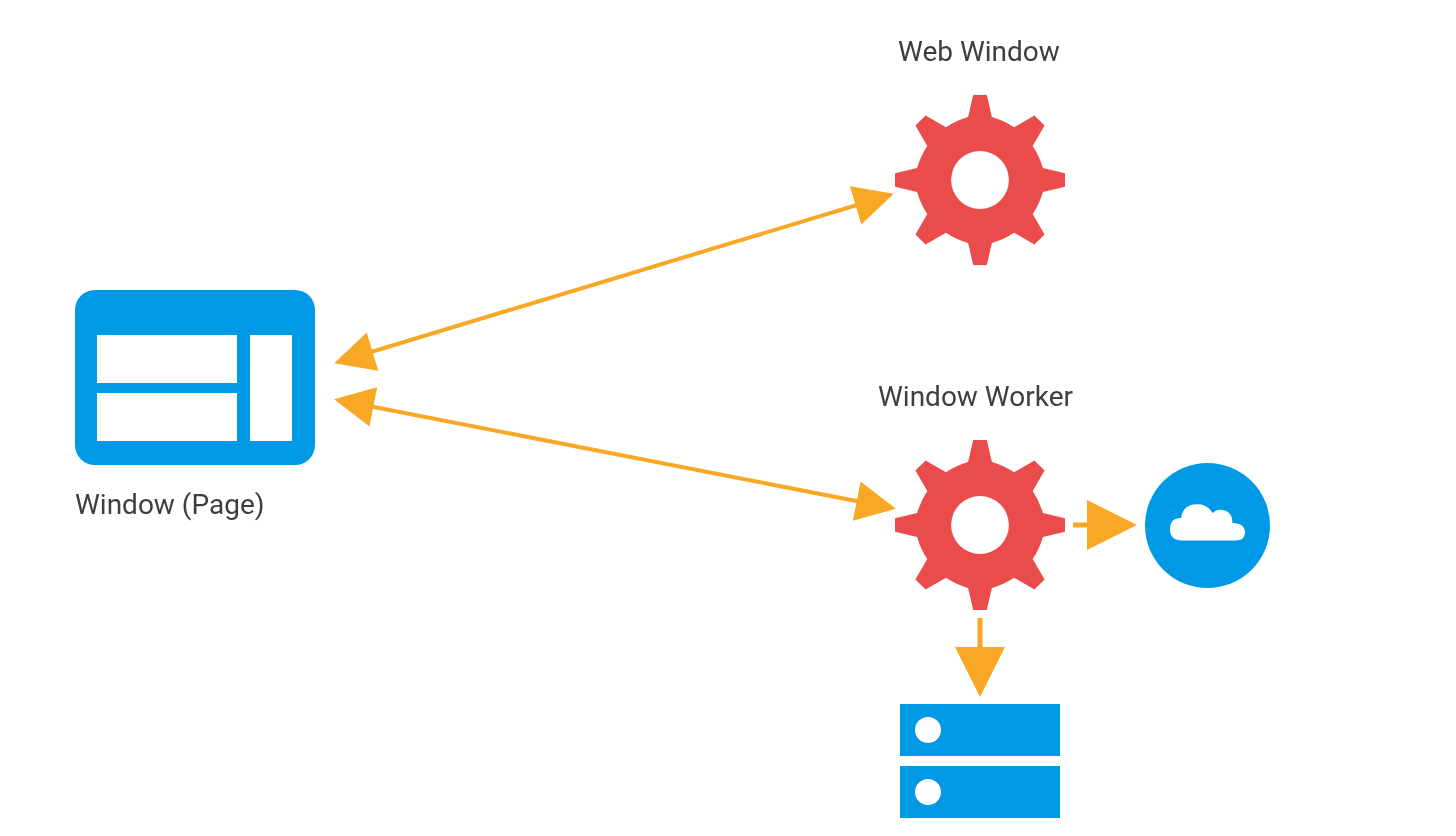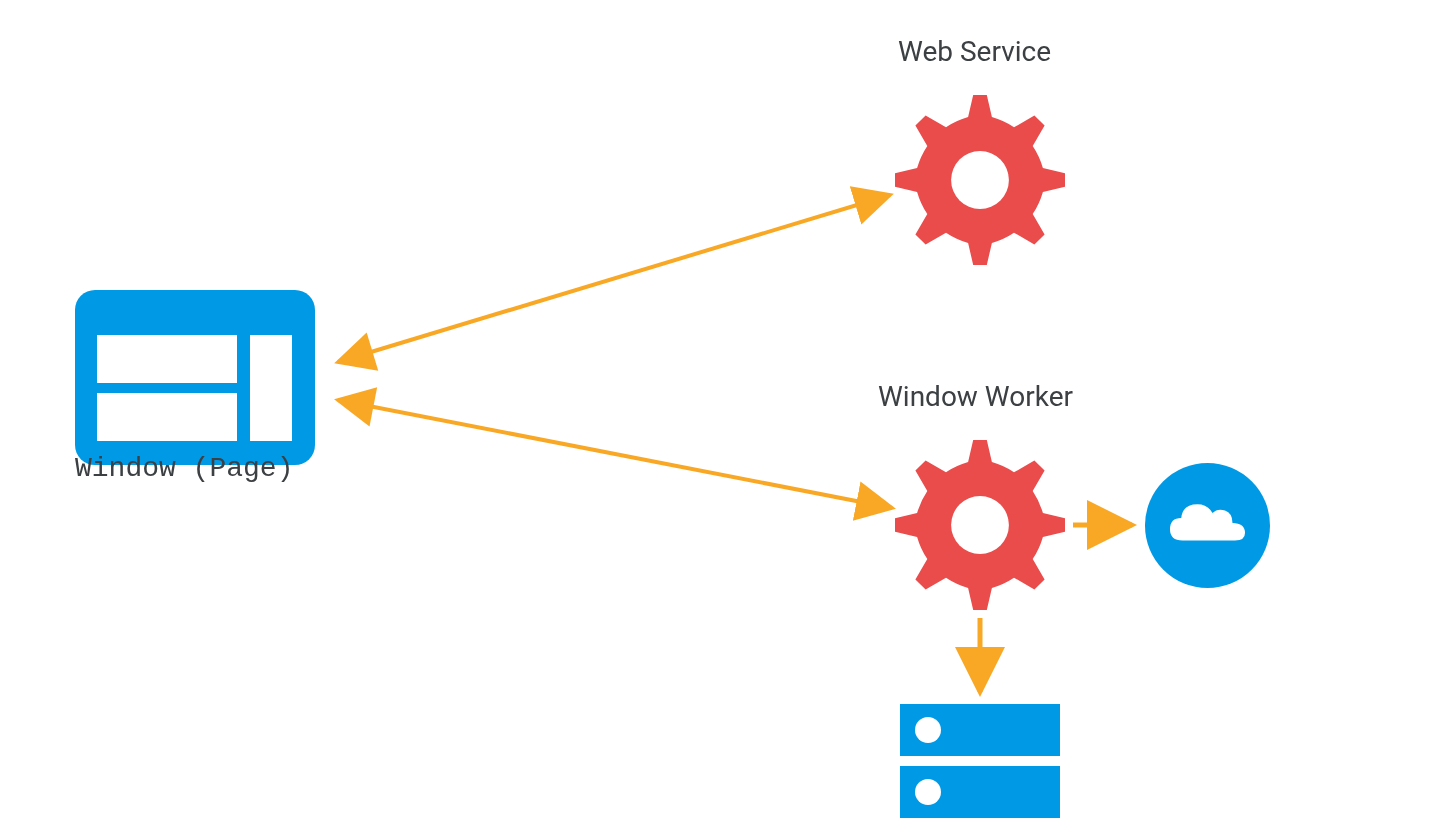--- a/index.html
+++ b/index.html
@@ -26,23 +26,23 @@
 <body>
 
 <div class="icon-container" style="left:75px; top:290px;">
   <svg width="240" height="175" viewBox="0 0 240 175">
     <rect x="0" y="0" width="240" height="175" rx="20" ry="20" fill="#0099e5"></rect>
     <rect x="22" y="45" width="140" height="48" fill="#ffffff"></rect>
     <rect x="22" y="103" width="140" height="48" fill="#ffffff"></rect>
     <rect x="175" y="45" width="42" height="106" fill="#ffffff"></rect>
   </svg>
 </div>
-<div class="node-label" style="left:75px; top:453px;font-family:Liberation Mono, monospace;">Window (Page)</div>
+<div class="node-label" style="left:75px; top:488px;">Window (Page)</div>
 
-<div class="node-label" style="left:898px; top:35px;">Web Service</div>
+<div class="node-label" style="left:898px; top:35px;">Web Window</div>
 
 <div class="icon-container" style="left:895px; top:95px;">
   <svg width="170" height="170" viewBox="0 0 100 100">
     <path fill="#ea4b4b" d="M50,5 L58,5 L61,18 Q68,20 74,24 L86,17 L92,23 L85,35 Q89,41 91,48 L104,51 L104,59 L91,62 Q89,69 85,75 L92,87 L86,93 L74,86 Q68,90 61,92 L58,105 L50,105 L47,92 Q40,90 34,86 L22,93 L16,87 L23,75 Q19,69 17,62 L4,59 L4,51 L17,48 Q19,41 23,35 L16,23 L22,17 L34,24 Q40,20 47,18 Z" transform="translate(-4,-5) scale(1.0)"></path>
     <circle cx="50" cy="50" r="17" fill="#ffffff"></circle>
   </svg>
 </div>
 
 <div class="node-label" style="left:878px; top:380px;">Window Worker</div>
 

